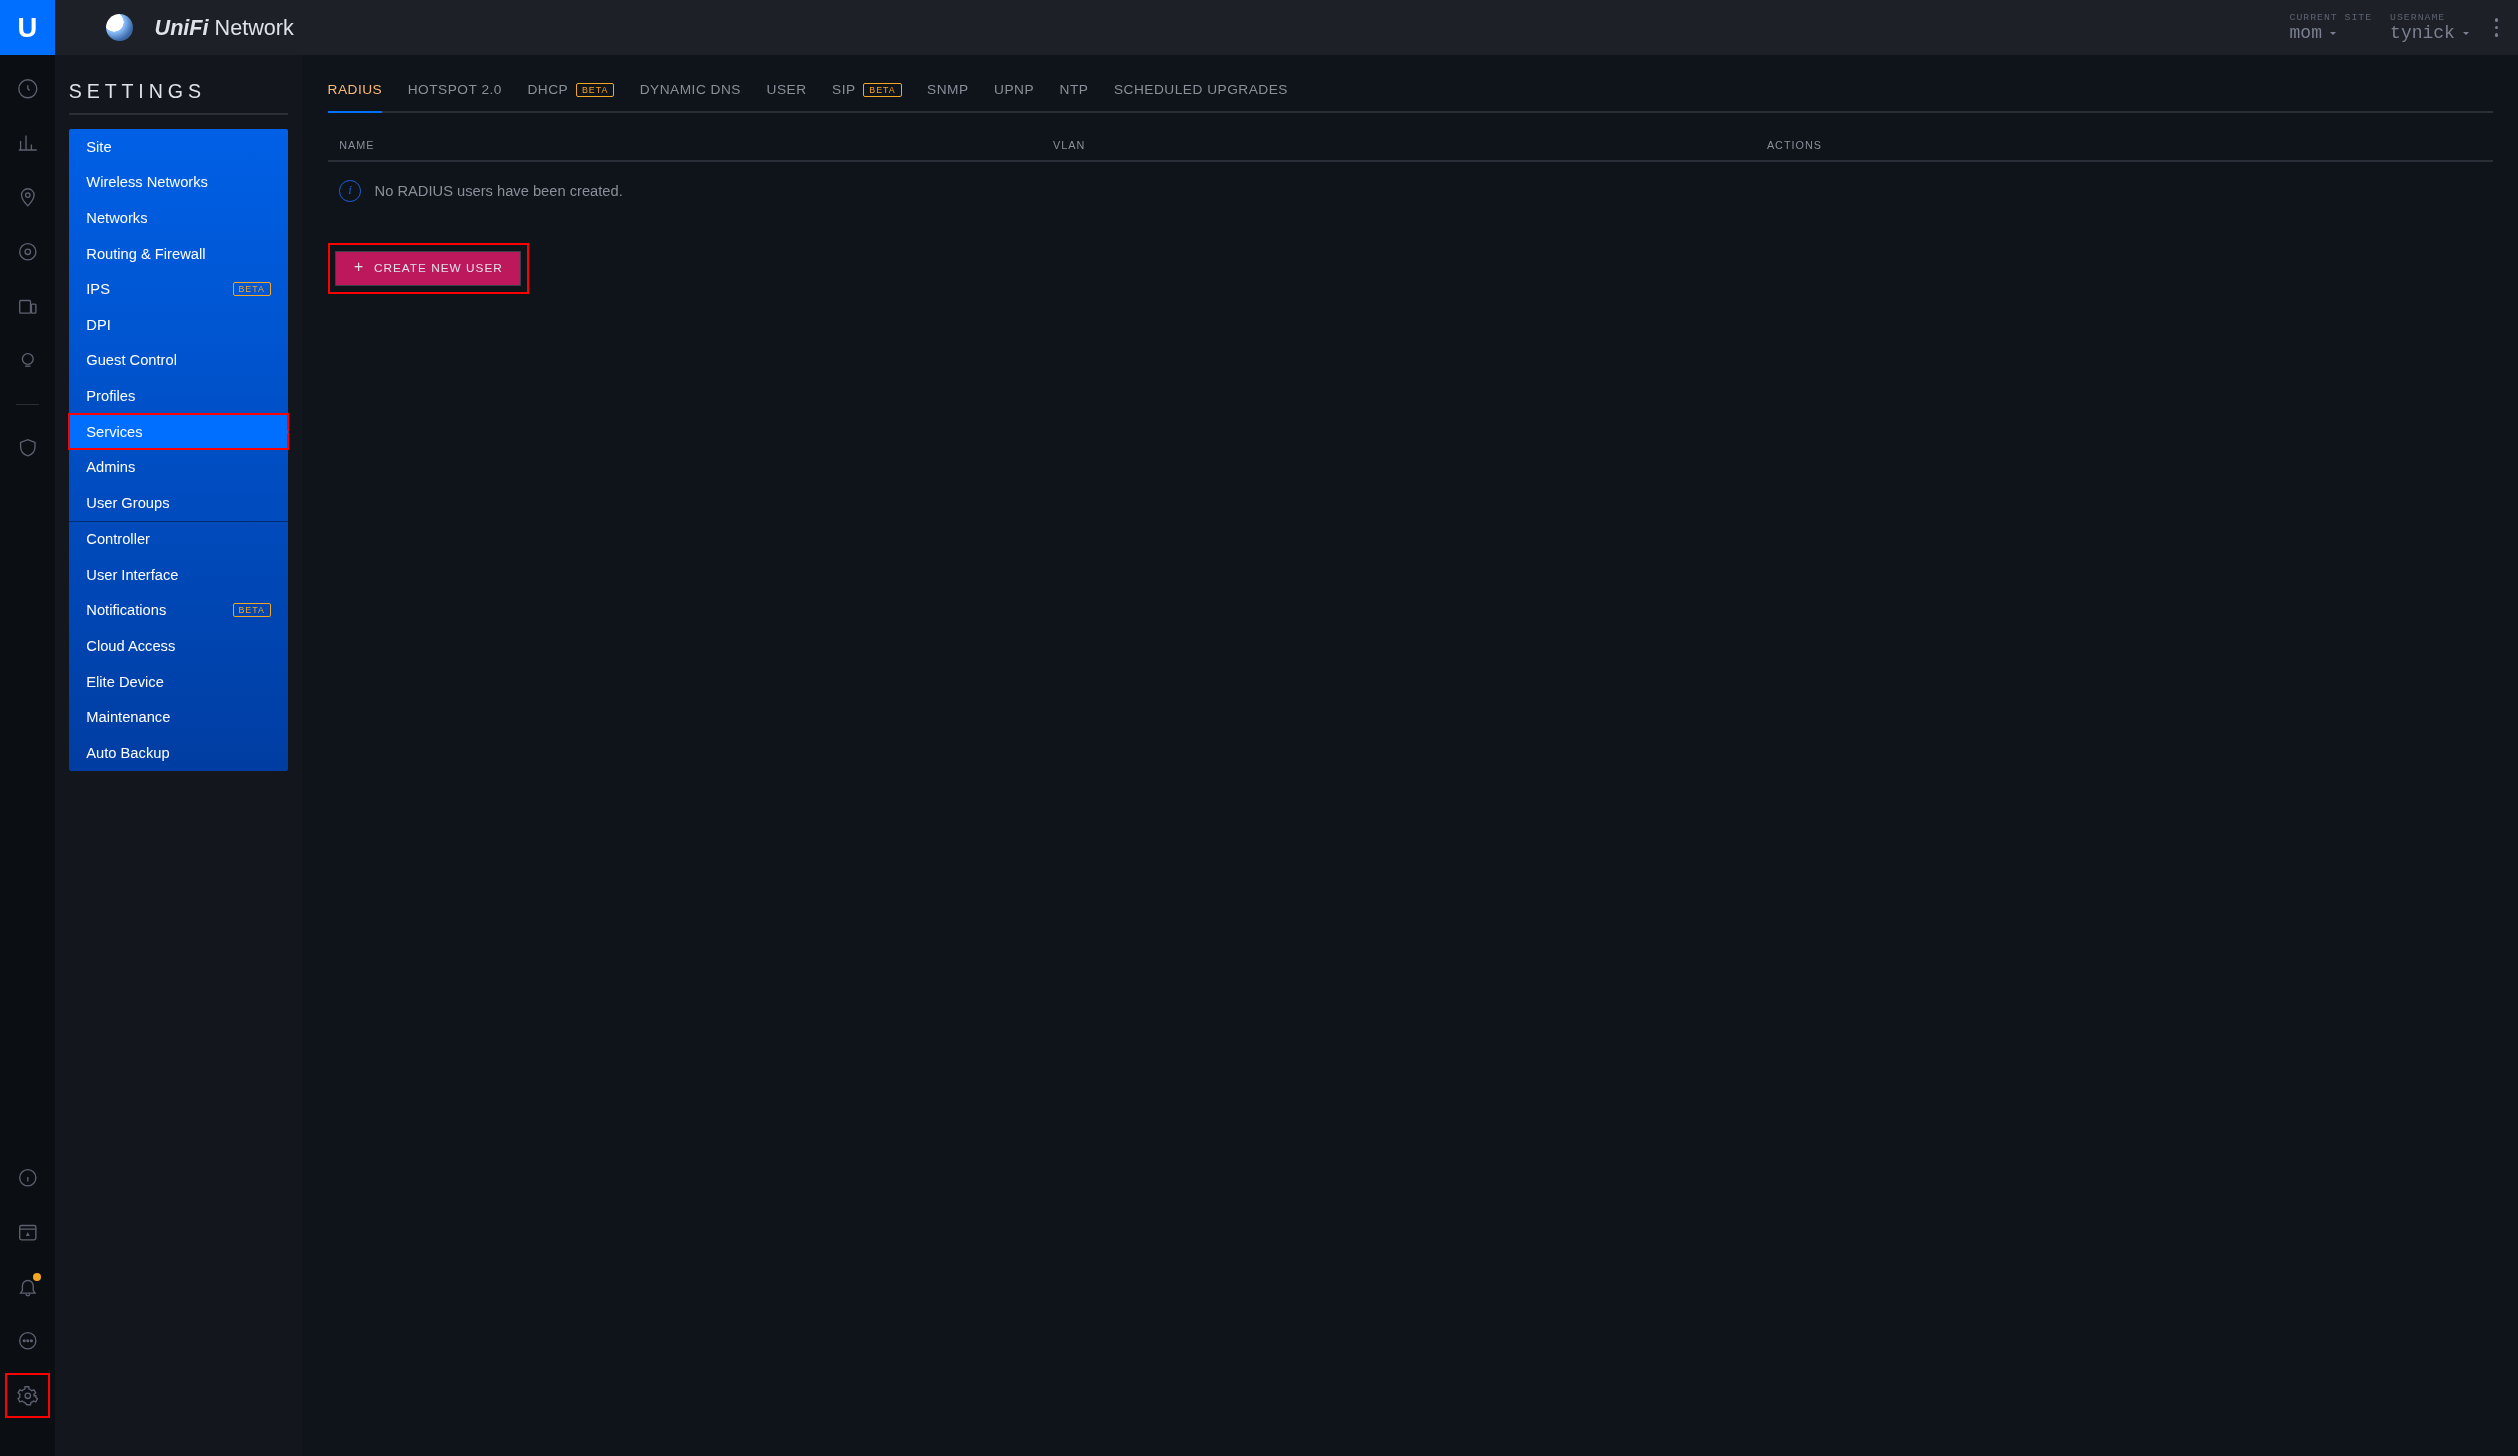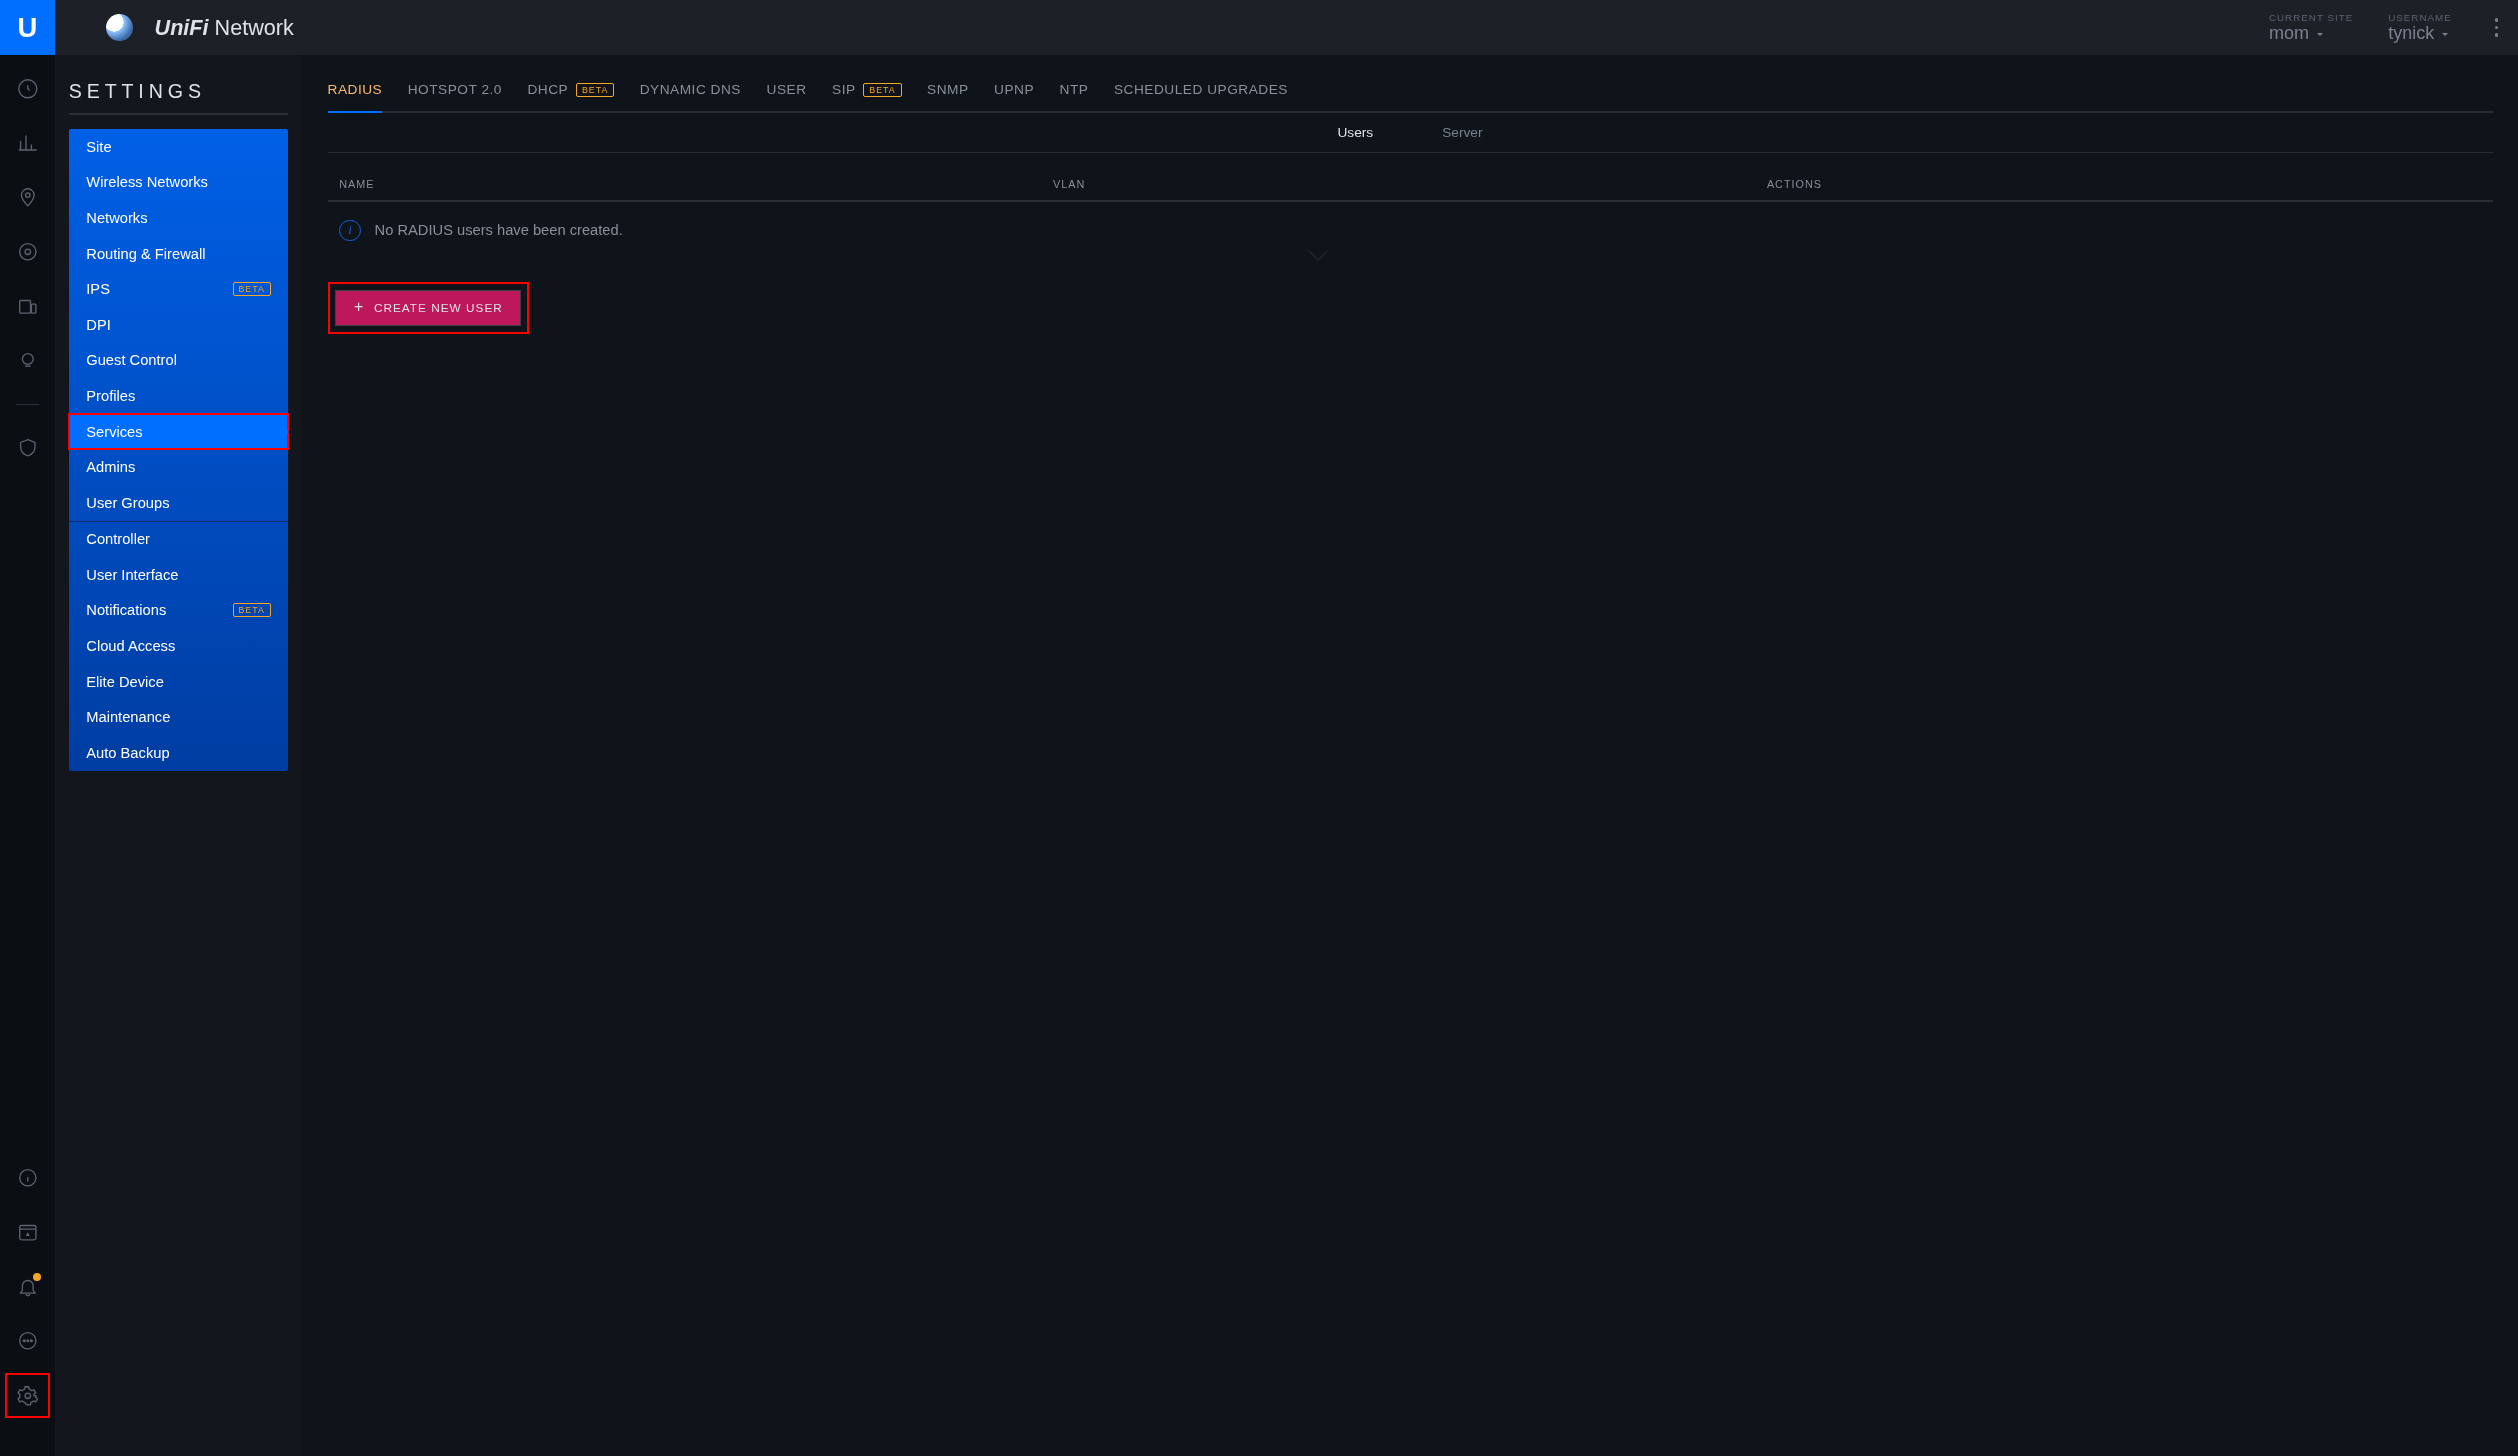--- a/index.html
+++ b/index.html
@@ -41,21 +41,22 @@
     border-radius: 50%;
     background: radial-gradient(circle at 30% 30%, #fff 35%, #8fc4ff 36%, #3c6aa8 70%);
     margin-left: 29px;
   }
   .app-title { font-size: 21.6px; color: #dfe3e8; }
   .app-title i { font-style: italic; font-weight: bold; }
   .topbar-right {
     margin-left: auto;
     display: flex;
     align-items: center;
-    gap: 35px;
+    gap: 18px;
+    font-family: Liberation Mono, monospace;
   }
   .tb-group { display: flex; flex-direction: column; align-items: flex-start; }
   .tb-label { font-size: 9.8px; letter-spacing: 1px; color: #5c6270; }
   .tb-value-row { display: flex; align-items: center; gap: 7.8px; color: #7a8090; font-size: 18px; cursor: pointer; }
   .chev-down::after {
     content: ""; display: inline-block; border: 3.9px solid transparent; border-top-color: #7a8090; margin-top: 3.9px;
   }
   .kebab { display: flex; flex-direction: column; gap: 3.9px; cursor: pointer; margin-left: 7.8px;}
   .kebab span { width: 3.9px; height: 3.9px; background: #7a8090; border-radius: 50%; }
 
@@ -430,25 +431,20 @@
           <span>UPNP</span>
         </div>
       <div class="tab">
           <span>NTP</span>
         </div>
       <div class="tab">
           <span>SCHEDULED UPGRADES</span>
         </div>
     </div>
 
-    <div class="subtabs">
-      <div class="subtab active">Users</div>
-      <div class="subtab">Server</div>
-      <div class="subtab-marker"></div>
-    </div>
 
     <div class="table-head">
       <span>NAME</span>
       <span>VLAN</span>
       <span>ACTIONS</span>
     </div>
 
     <div class="empty-row">
       <span class="info-icon">i</span>
       <span>No RADIUS users have been created.</span>

